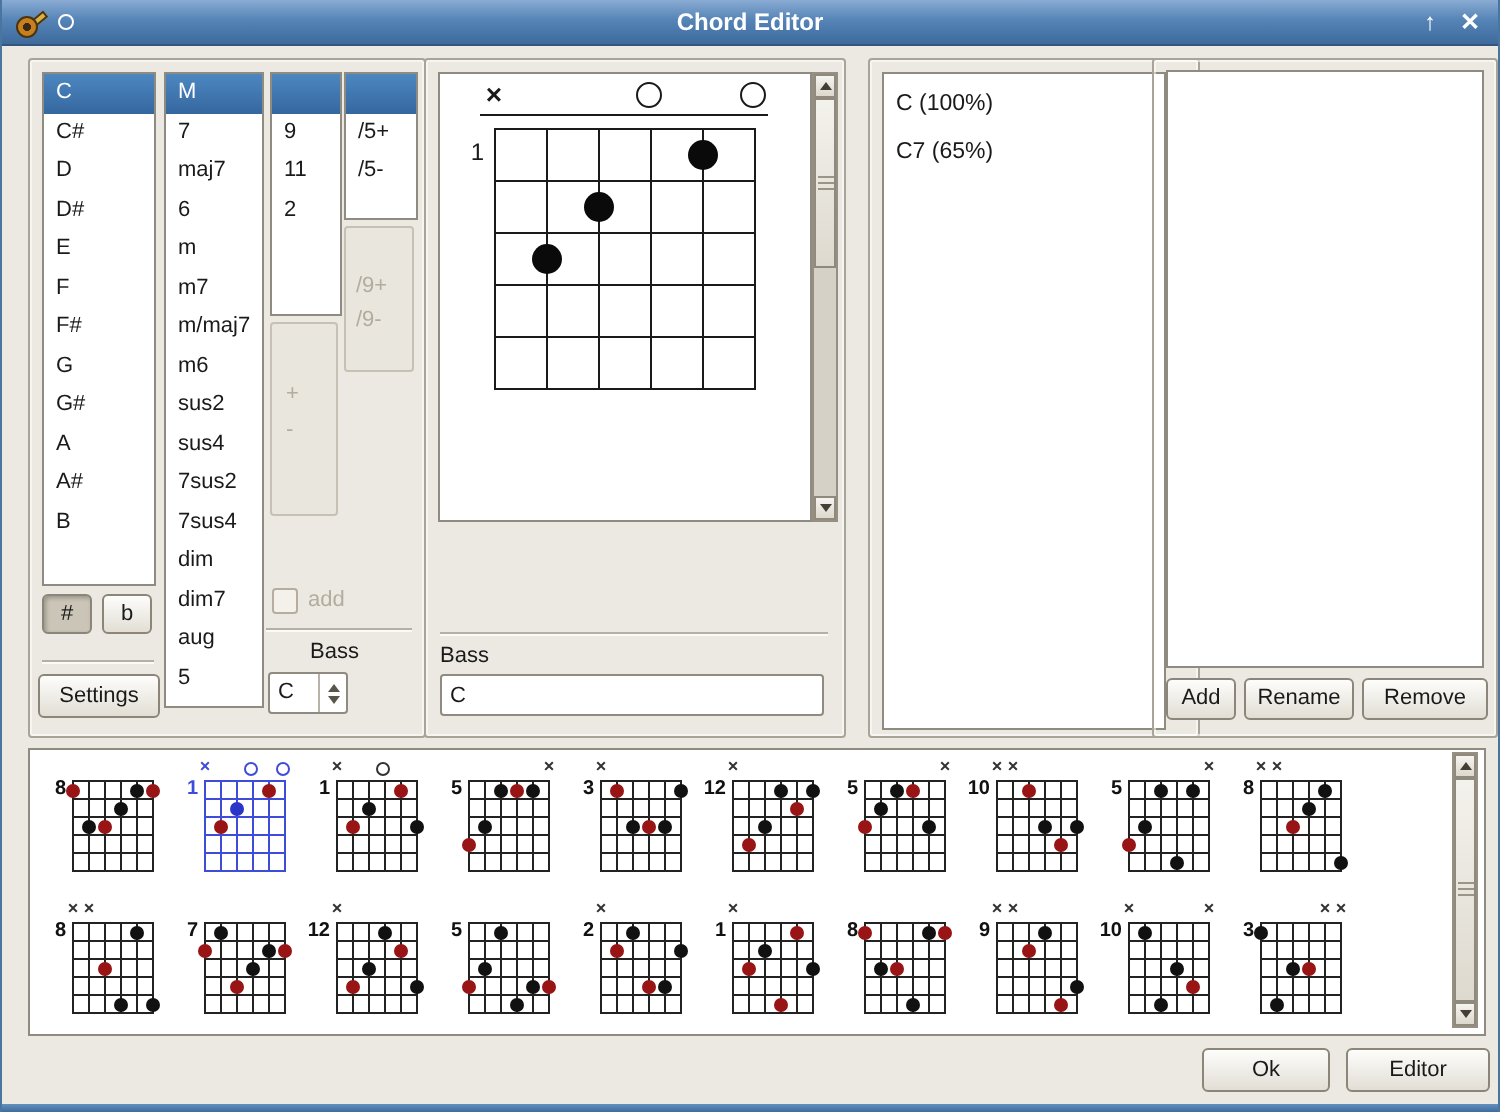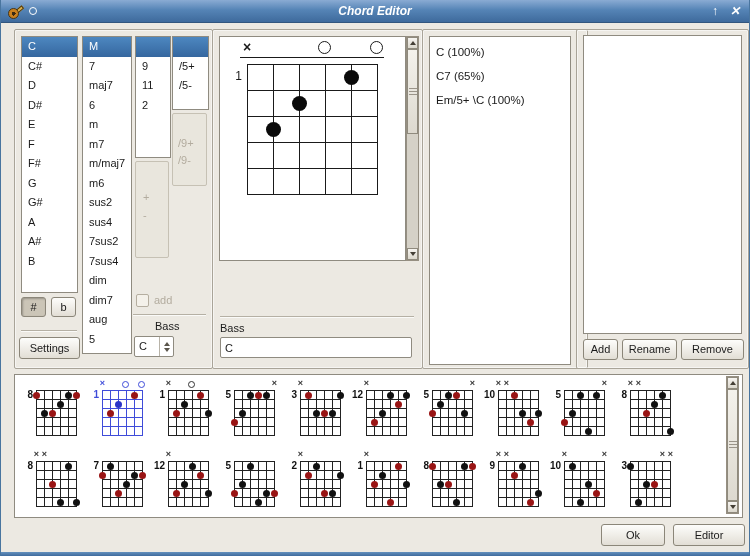--- a/index.html
+++ b/index.html
@@ -1,21 +1,21 @@
 <!DOCTYPE html>
 <html><head>
 <meta charset="utf-8">
 <style>
   html,body{margin:0;padding:0;background:#c9c5bd;font-family:"Liberation Sans",sans-serif;}
   #window{position:relative;width:750px;height:556px;background:#ece9e2;overflow:hidden;
     border-left:1px solid #49759f;border-right:1px solid #49759f;box-sizing:border-box;
     font-size:11px;color:#1a1a1a;}
   
   .titlebar{position:absolute;top:0;left:0;right:0;height:22px;
-    background:linear-gradient(#8aabd3,#5584b6 45%,#3e6a9c);border-bottom:1px solid #32567e;font-style:italic;}
+    background:linear-gradient(#8aabd3,#5584b6 45%,#3e6a9c);border-bottom:1px solid #32567e;}
   .title{position:absolute;left:0;right:0;top:4px;text-align:center;color:#fff;font-weight:bold;font-size:12px;}
   .tb-left{position:absolute;left:6px;top:3px;display:flex;gap:7px;align-items:center;height:16px;}
   .tb-right{position:absolute;right:9px;top:3px;display:flex;gap:12px;align-items:center;color:#fff;font-weight:bold;font-size:12px;height:16px;}
   .app-icon{position:relative;width:15px;height:16px;}
   .gbody{position:absolute;left:1px;bottom:0;width:9px;height:9px;background:radial-gradient(circle at 50% 50%,#3a2a14 0 2px,#c8801e 2px);border-radius:50%;border:1px solid #4a3410;}
   .gneck{position:absolute;left:7px;bottom:7px;width:8px;height:2px;background:#d8b04a;transform:rotate(-40deg);border:0.5px solid #4a3410;}
   .ring-icon{width:6px;height:6px;border:1.5px solid #fff;border-radius:50%;}
   
   .panel{position:absolute;border:1px solid #a9a498;border-radius:2px;box-shadow:inset 0 0 0 1px rgba(255,255,255,.55);}
   .white{position:absolute;background:#fff;border:1px solid #8f8b80;overflow:hidden;}
@@ -191,25 +191,24 @@
         </div>
       <div class="sb-btn" style="bottom:0;">
           <span class="tri-down"></span>
         </div>
     </div>
     <div class="sep" style="left:7px;top:286px;width:194px;"></div>
     <div class="lbl" style="left:7px;top:292px;">Bass</div>
     <input class="text-field" style="left: 7px; top: 307px; width: 192px; height: 21px;" value="C">
   </div>
 
-  <div class="panel" style="left:421px;top:29px;width:154px;height:338px;padding-left:10px;">
+  <div class="panel" style="left:433px;top:29px;width:154px;height:338px;padding-left:10px;">
     <div class="white" id="chord-names-list" style="left:6px;top:6px;width:140px;height:324px;padding-top:3px;">
         <div class="name-item">C (100%)</div>
         <div class="name-item">C7 (65%)</div>
-        <div class="name-item">Em/5+ \C (100%)</div>
       </div>
   </div>
 
   <div class="panel" style="left:575px;top:29px;width:171px;height:338px;">
     <div class="white" id="library-list" style="left:6px;top:5px;width:157px;height:297px;"></div>
     <div class="btn" style="left:6px;top:309px;width:35px;height:21px;line-height:19px;">Add</div>
     <div class="btn" style="left:45px;top:309px;width:55px;height:21px;line-height:19px;">Rename</div>
     <div class="btn" style="left:104px;top:309px;width:63px;height:21px;line-height:19px;">Remove</div>
   </div>
 

